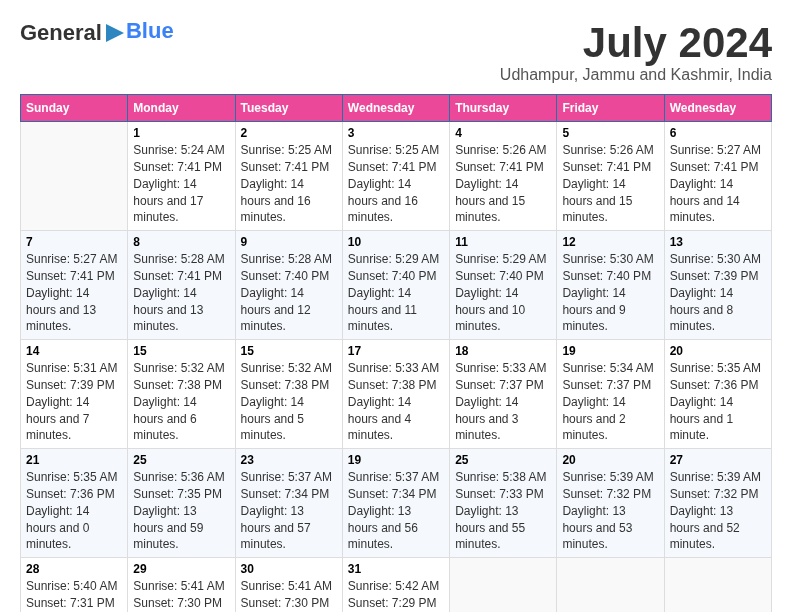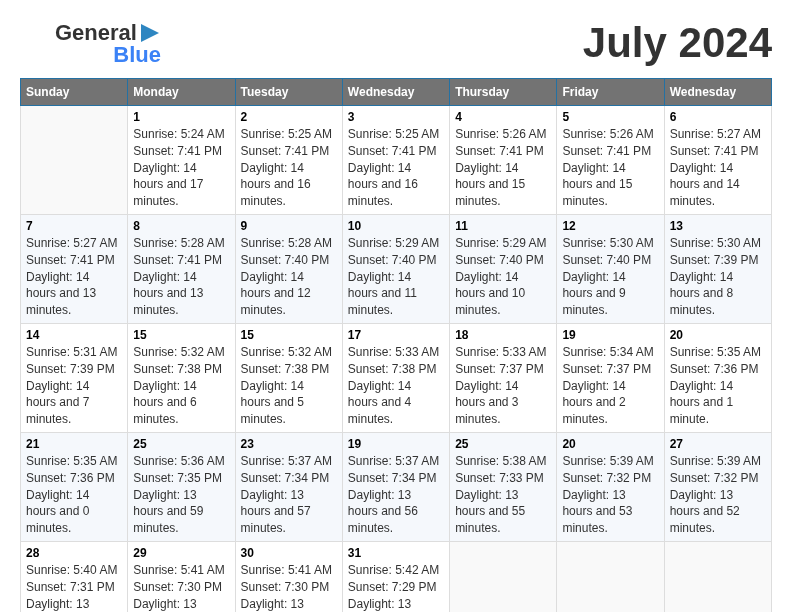--- a/index.html
+++ b/index.html
@@ -11,44 +11,43 @@
       padding: 20px;
     }
     .header {
       display: flex;
       justify-content: space-between;
       align-items: flex-start;
       margin-bottom: 10px;
     }
     .logo {
       display: flex;
-      flex-direction: column;
-      align-items: flex-end;
-      margin-left: 35px;
+      flex-direction: row;
+      align-items: center;
     }
     .title-section {
       text-align: right;
     }
     .month-title {
       font-size: 42px;
       font-weight: bold;
       color: #333;
       line-height: 1.1;
     }
     .location-title {
       font-size: 16px;
       color: #555;
     }
     table {
       width: 100%;
       border-collapse: collapse;
       font-size: 11px;
     }
     thead tr {
-      background: #737373;
+      background: #ec4899;
       color: #fff;
       margin-top: 34px;
     }
     thead th {
       padding: 6px 5px;
       text-align: left;
       font-size: 12px;
       font-weight: bold;
       border: 1px solid #2471a3;
     }
@@ -91,20 +90,21 @@
     <div style="display:flex; align-items:center;">
       <span style="font-size:22px; font-weight:bold; color:#333;">General</span>
       <svg width="22" height="22" viewBox="0 0 22 22" style="margin-left:2px;">
         <polygon points="2,2 20,11 2,20" fill="#2e86c1"></polygon>
       </svg>
     </div>
     <span style="font-size:22px; font-weight:bold; color:#3b82f6; margin-top:-4px;">Blue</span>
   </div>
   <div class="title-section">
     <div class="month-title">July 2024</div>
+    <div class="location-title">Udhampur, Jammu and Kashmir, India</div>
   </div>
 </div>
 
 <table>
   <thead>
     <tr>
     <th>Sunday</th>
         <th>Monday</th>
         <th>Tuesday</th>
         <th>Wednesday</th>

